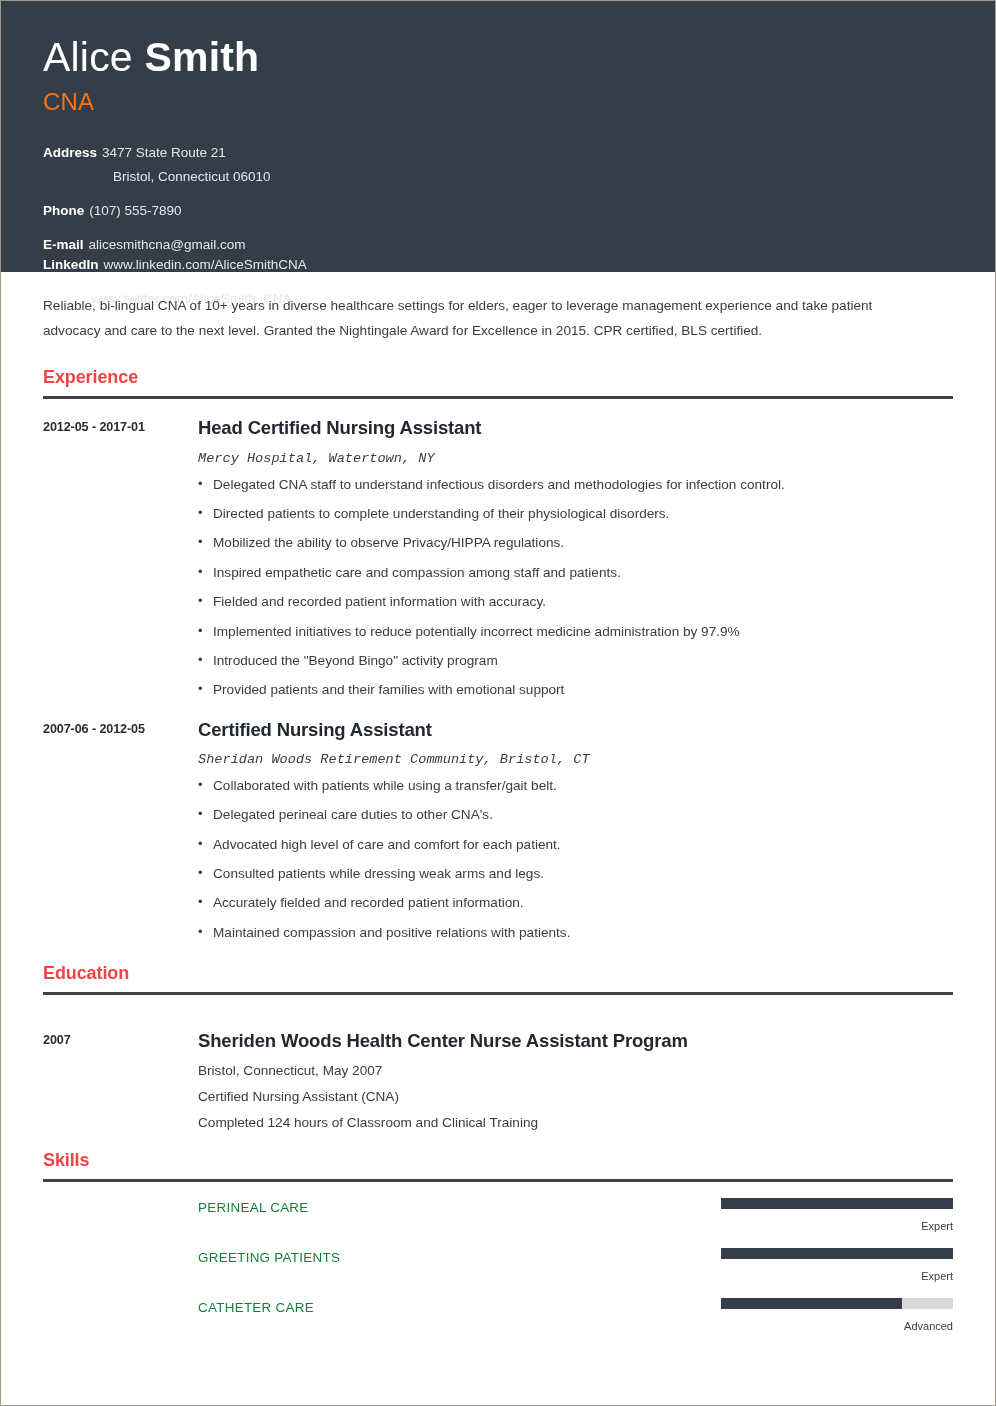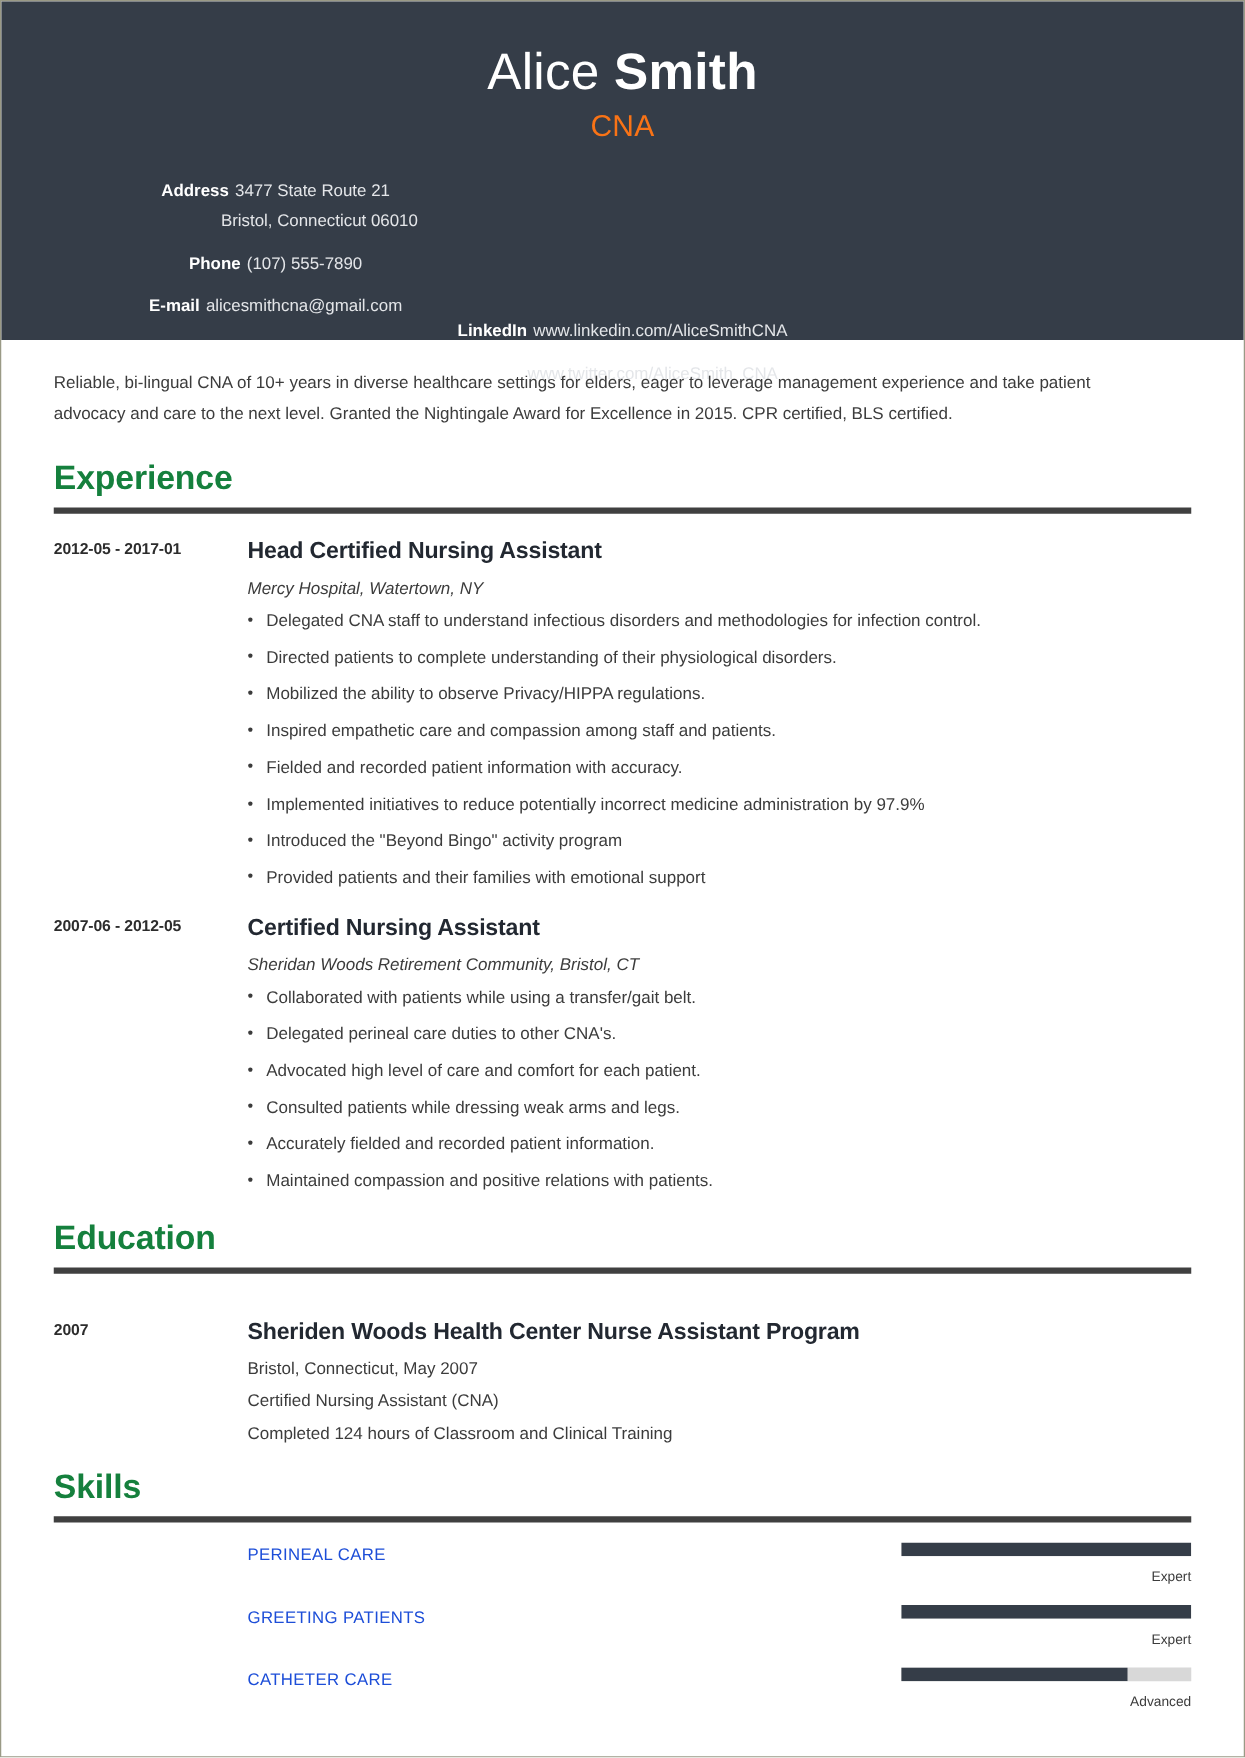--- a/index.html
+++ b/index.html
@@ -19,21 +19,20 @@
     border: 1px solid #9a9a86;
     overflow: hidden;
   }
 
   
   .resume-header {
     background: #353d48;
     color: #ffffff;
     padding: 34px 42px 26px 42px;
     height: 271px;
-    text-align: center;
   }
 
   .name-line {
     font-size: 41px;
     line-height: 1.12;
     font-weight: 300;
     letter-spacing: 0.2px;
     color: #ffffff;
     white-space: nowrap;
   }
@@ -90,26 +89,26 @@
     line-height: 1.82;
     color: #3c3c3c;
     padding-top: 22px;
     padding-bottom: 4px;
     max-width: 880px;
   }
 
   .section { margin-top: 20px; }
 
   .section-title {
-    font-size: 27px;
+    font-size: 18px;
     font-weight: 700;
-    color: #15803d;
+    color: #ef4444;
     letter-spacing: -0.1px;
     padding-bottom: 8px;
-    border-bottom: 5px solid #404040;
+    border-bottom: 3px solid #404040;
   }
 
   .entry {
     display: flex;
     margin-top: 17px;
   }
   .entry-date {
     width: 155px;
     flex: none;
     font-size: 12.6px;
@@ -125,20 +124,21 @@
     font-weight: 700;
     color: #222831;
     line-height: 1.25;
     letter-spacing: -0.15px;
   }
   .entry-subtitle {
     font-size: 13.6px;
     font-style: italic;
     color: #3c3c3c;
     margin-top: 11px;
+    font-family: Liberation Mono, monospace;
   }
   .entry-plain {
     font-size: 13.6px;
     color: #3c3c3c;
     margin-top: 11px;
   }
 
   .bullets { list-style: none; margin-top: 6px; }
   .bullets li {
     position: relative;
@@ -162,21 +162,21 @@
 
   .skill-row {
     display: flex;
     align-items: flex-start;
     margin-top: 16px;
   }
   .skill-spacer { width: 155px; flex: none; }
   .skill-name {
     flex: 1;
     font-size: 13.4px;
-    color: #1d4ed8;
+    color: #15803d;
     letter-spacing: 0.3px;
     padding-top: 2px;
   }
   .skill-meter { width: 232px; flex: none; }
 
   .skill-bar {
     width: 100%;
     height: 11px;
     background: #d8d8d8;
     overflow: hidden;

